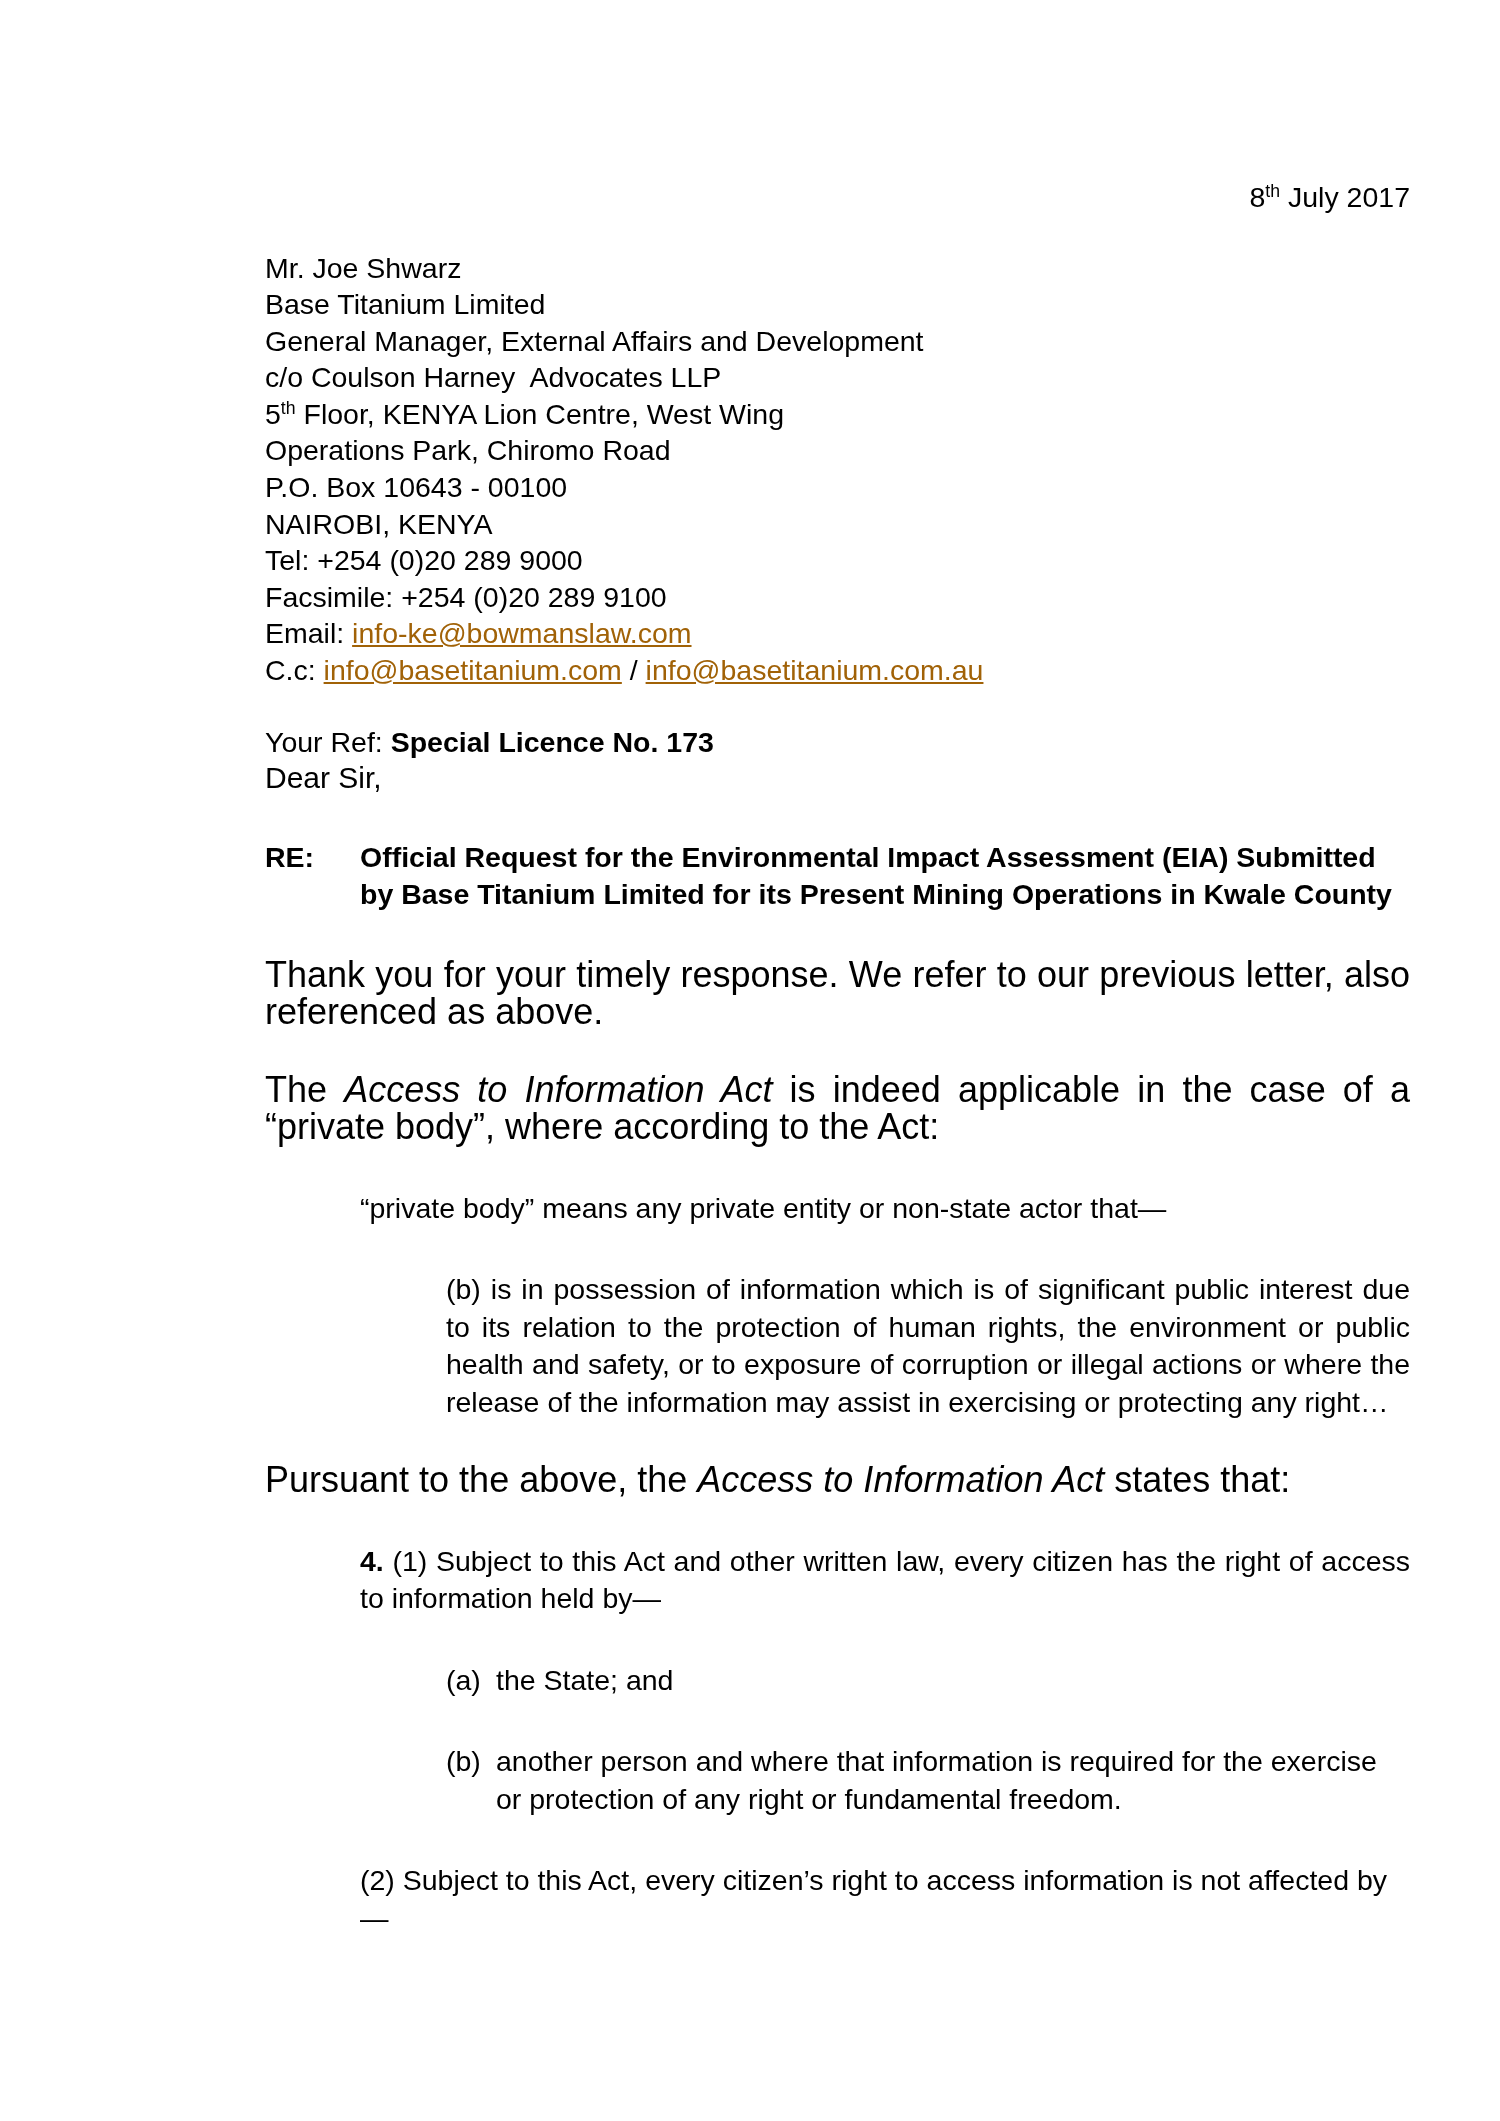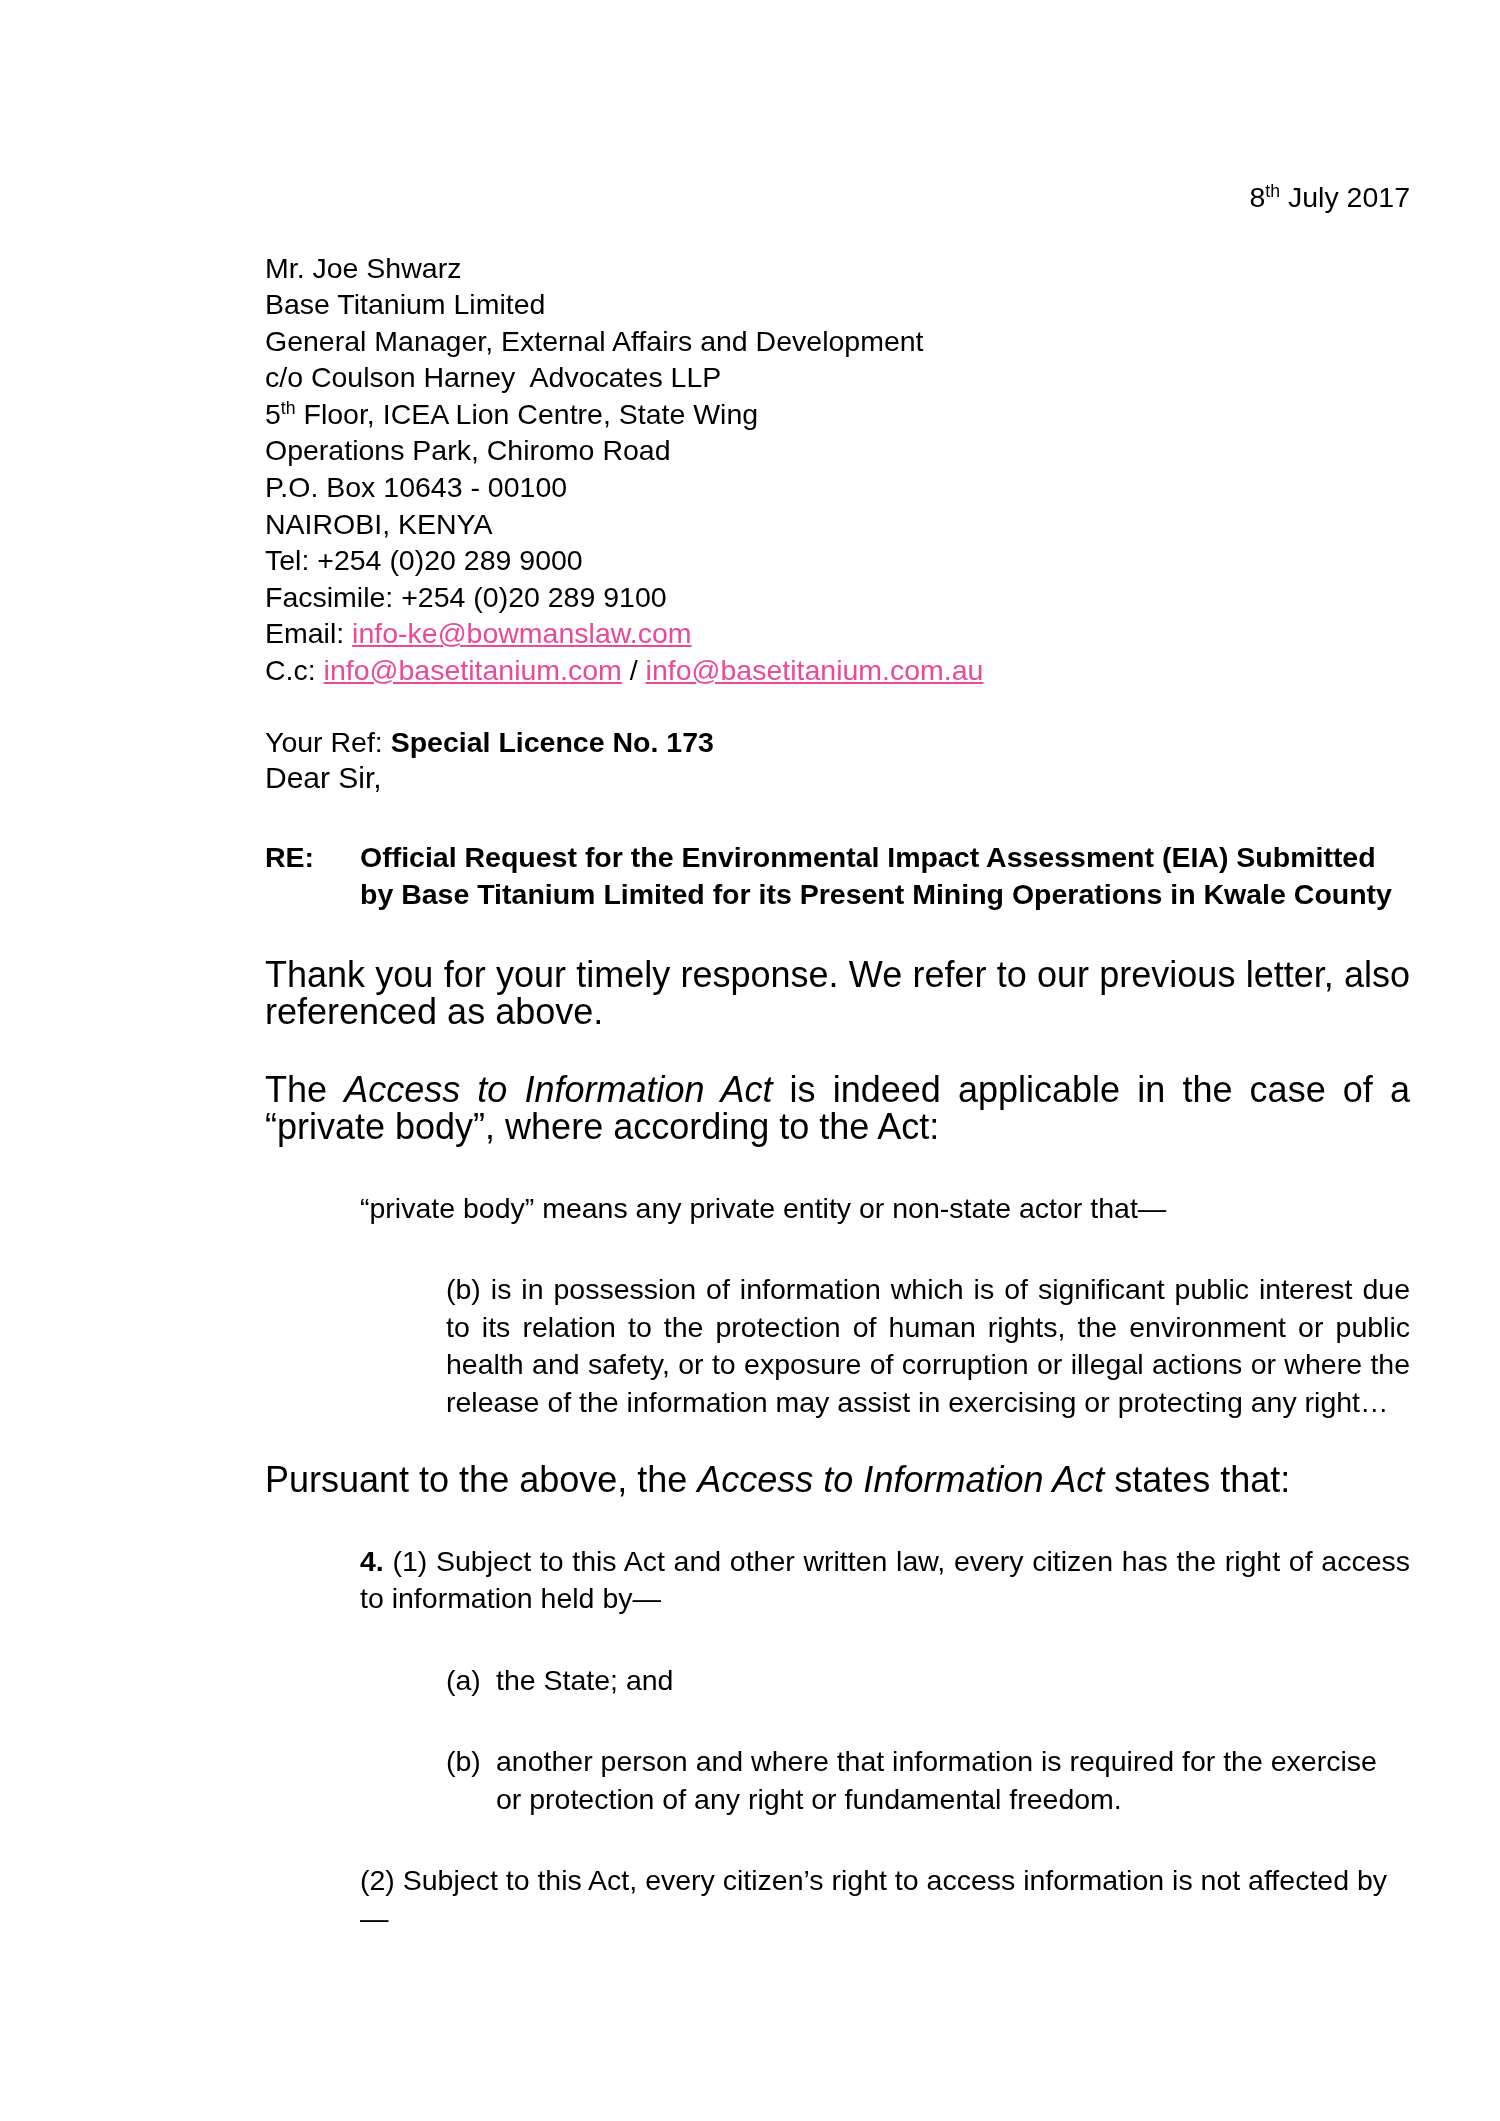--- a/index.html
+++ b/index.html
@@ -47,21 +47,21 @@
   .address-block {
     margin-top: 38px;
   }
   .address-line {
     font-size: 28.5px;
     line-height: 36.6px;
     white-space: pre;
   }
 
   a.maillink {
-    color: #ec4899;
+    color: #a16207;
     text-decoration: underline;
   }
 
   .ref-line {
     margin-top: 35px;
     font-size: 28.5px;
     line-height: 36.6px;
   }
   .ref-line .bold { font-weight: bold; }
 
@@ -143,21 +143,21 @@
 <div class="page">
   <div class="content">
 
     <div class="date-line"><span>8</span><sup>th</sup><span> July 2017</span></div>
 
     <div class="address-block">
       <div class="address-line">Mr. Joe Shwarz</div>
       <div class="address-line">Base Titanium Limited</div>
       <div class="address-line">General Manager, External Affairs and Development</div>
       <div class="address-line">c/o Coulson Harney  Advocates LLP</div>
-      <div class="address-line"><span>5</span><sup>th</sup><span> Floor, ICEA Lion Centre, State Wing</span></div>
+      <div class="address-line"><span>5</span><sup>th</sup><span> Floor, KENYA Lion Centre, West Wing</span></div>
       <div class="address-line">Operations Park, Chiromo Road</div>
       <div class="address-line">P.O. Box 10643 - 00100</div>
       <div class="address-line">NAIROBI, KENYA</div>
       <div class="address-line">Tel: +254 (0)20 289 9000</div>
       <div class="address-line">Facsimile: +254 (0)20 289 9100</div>
       <div class="address-line"><span>Email: </span><a class="maillink" href="#">info-ke@bowmanslaw.com</a></div>
       <div class="address-line"><span>C.c: </span><a class="maillink" href="#">info@basetitanium.com</a><span> / </span><a class="maillink" href="#">info@basetitanium.com.au</a></div>
     </div>
 
     <div class="ref-line"><span>Your Ref: </span><span class="bold">Special Licence No. 173</span></div>

